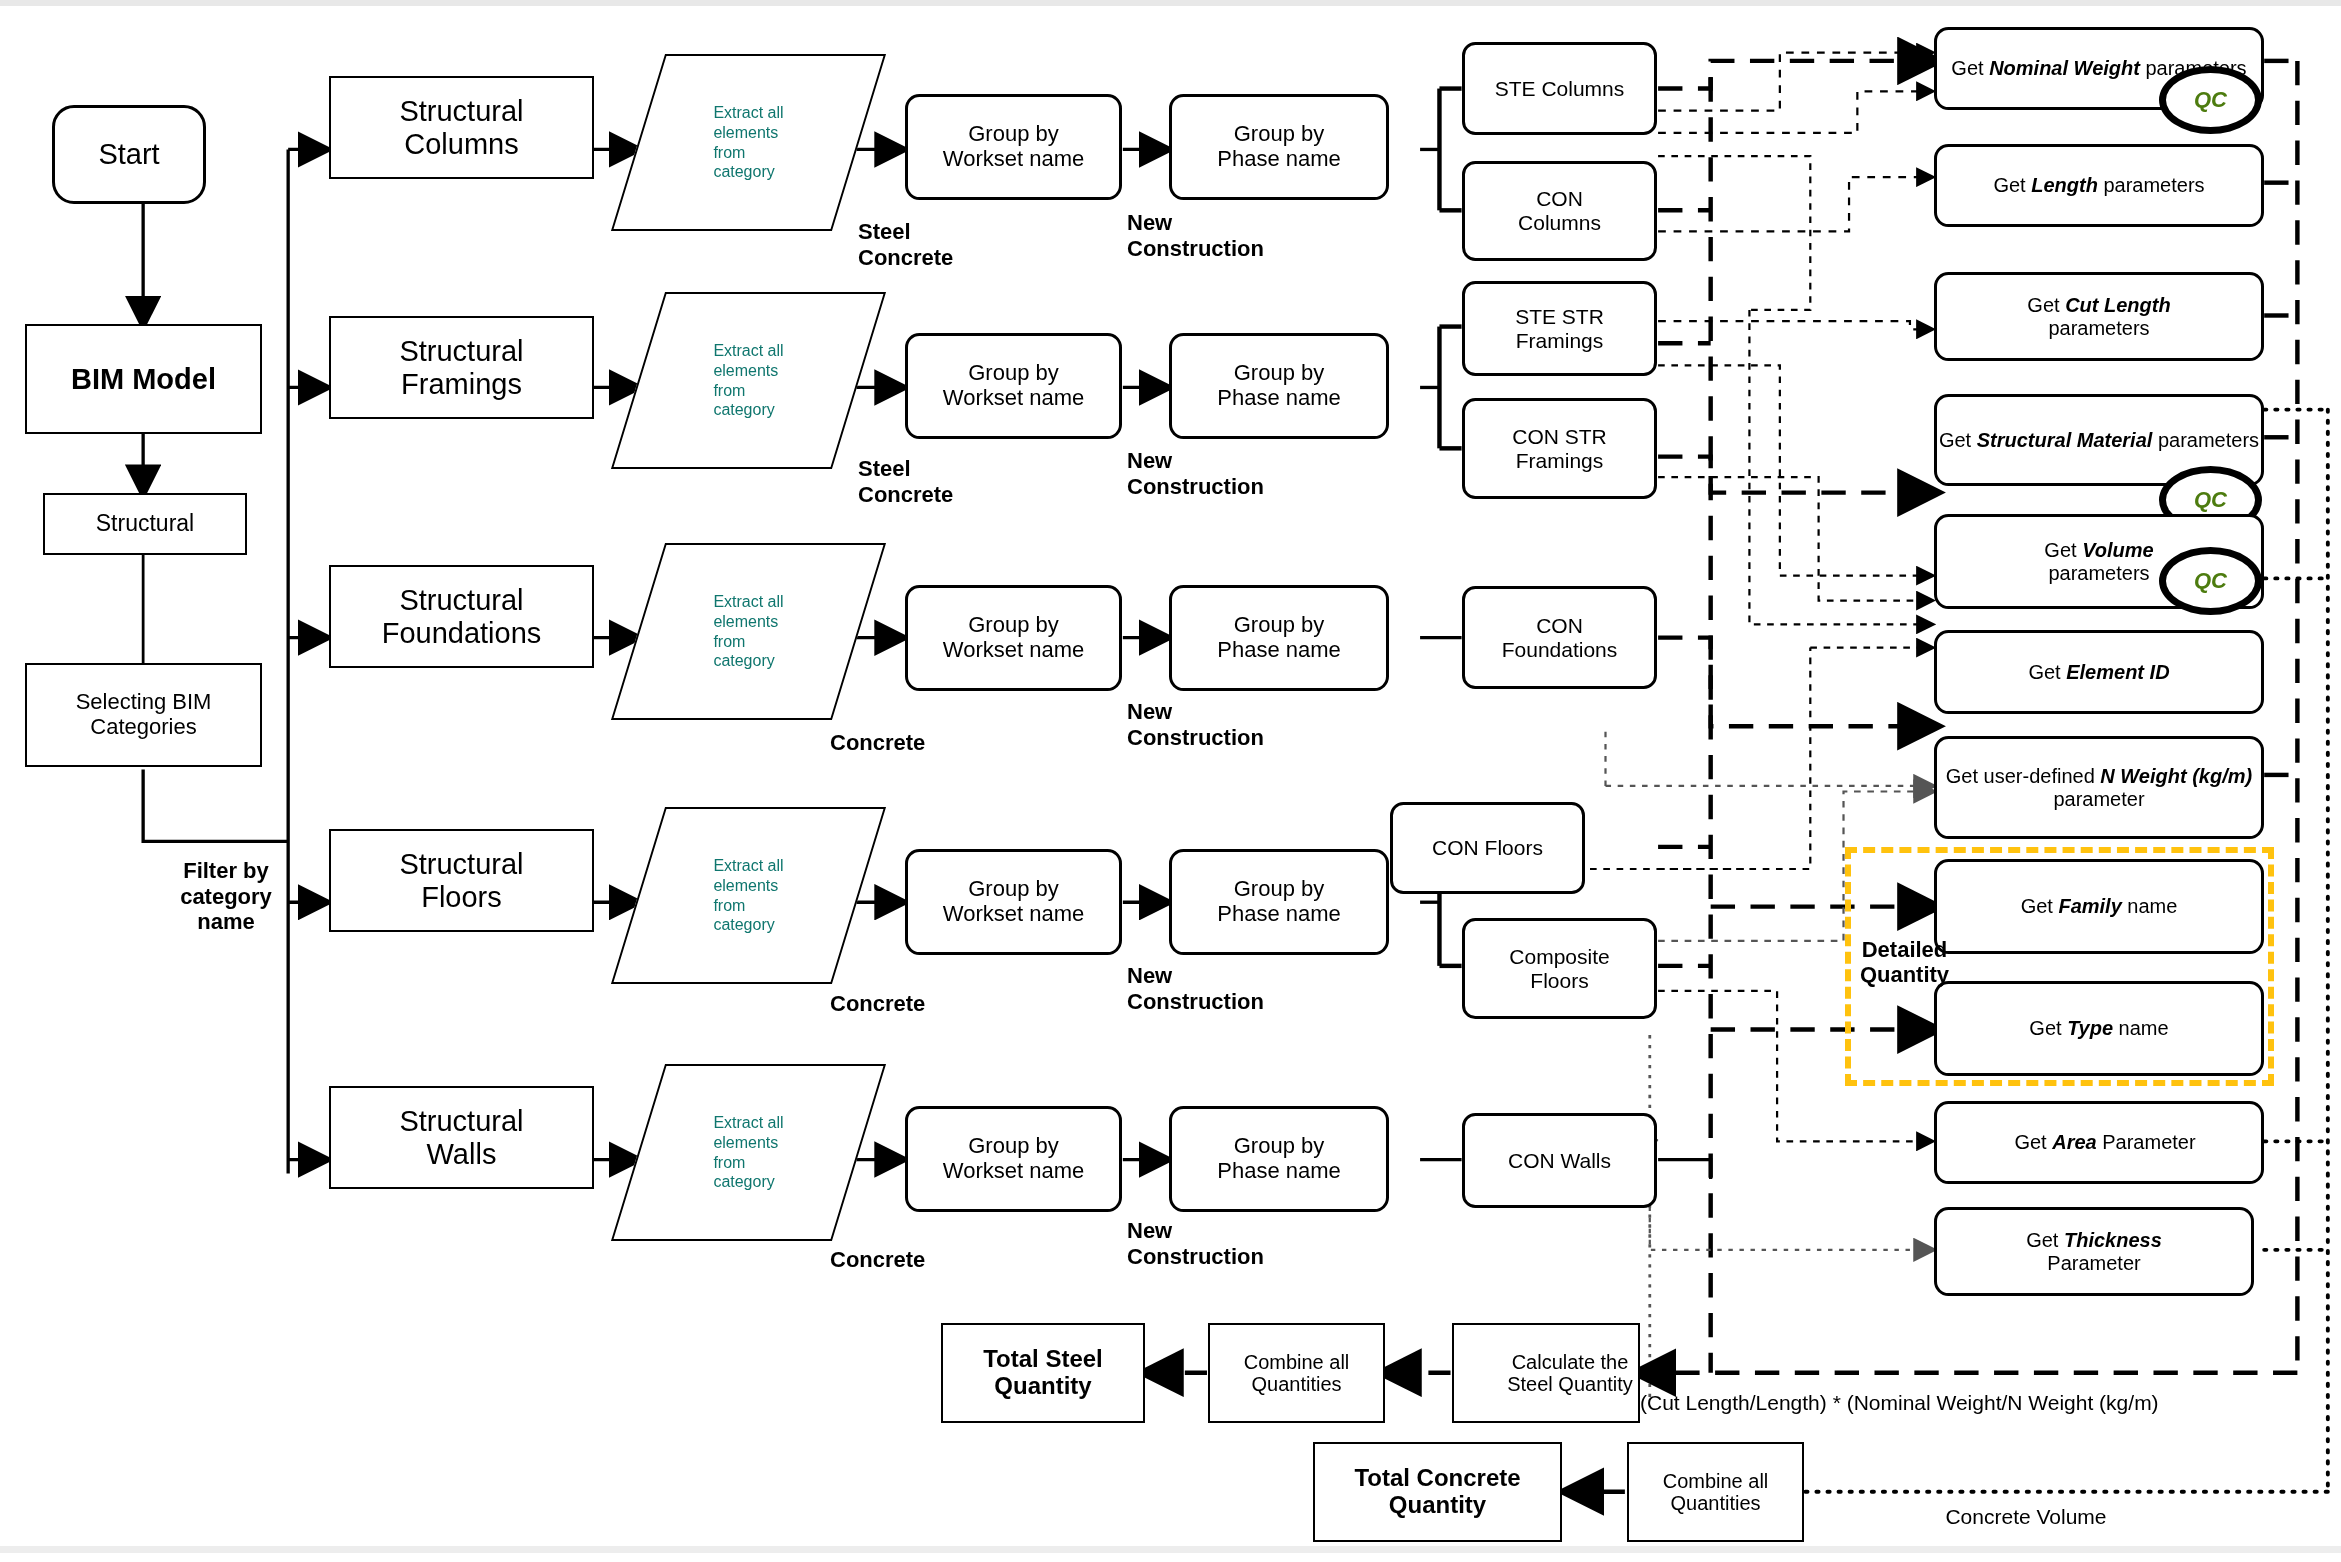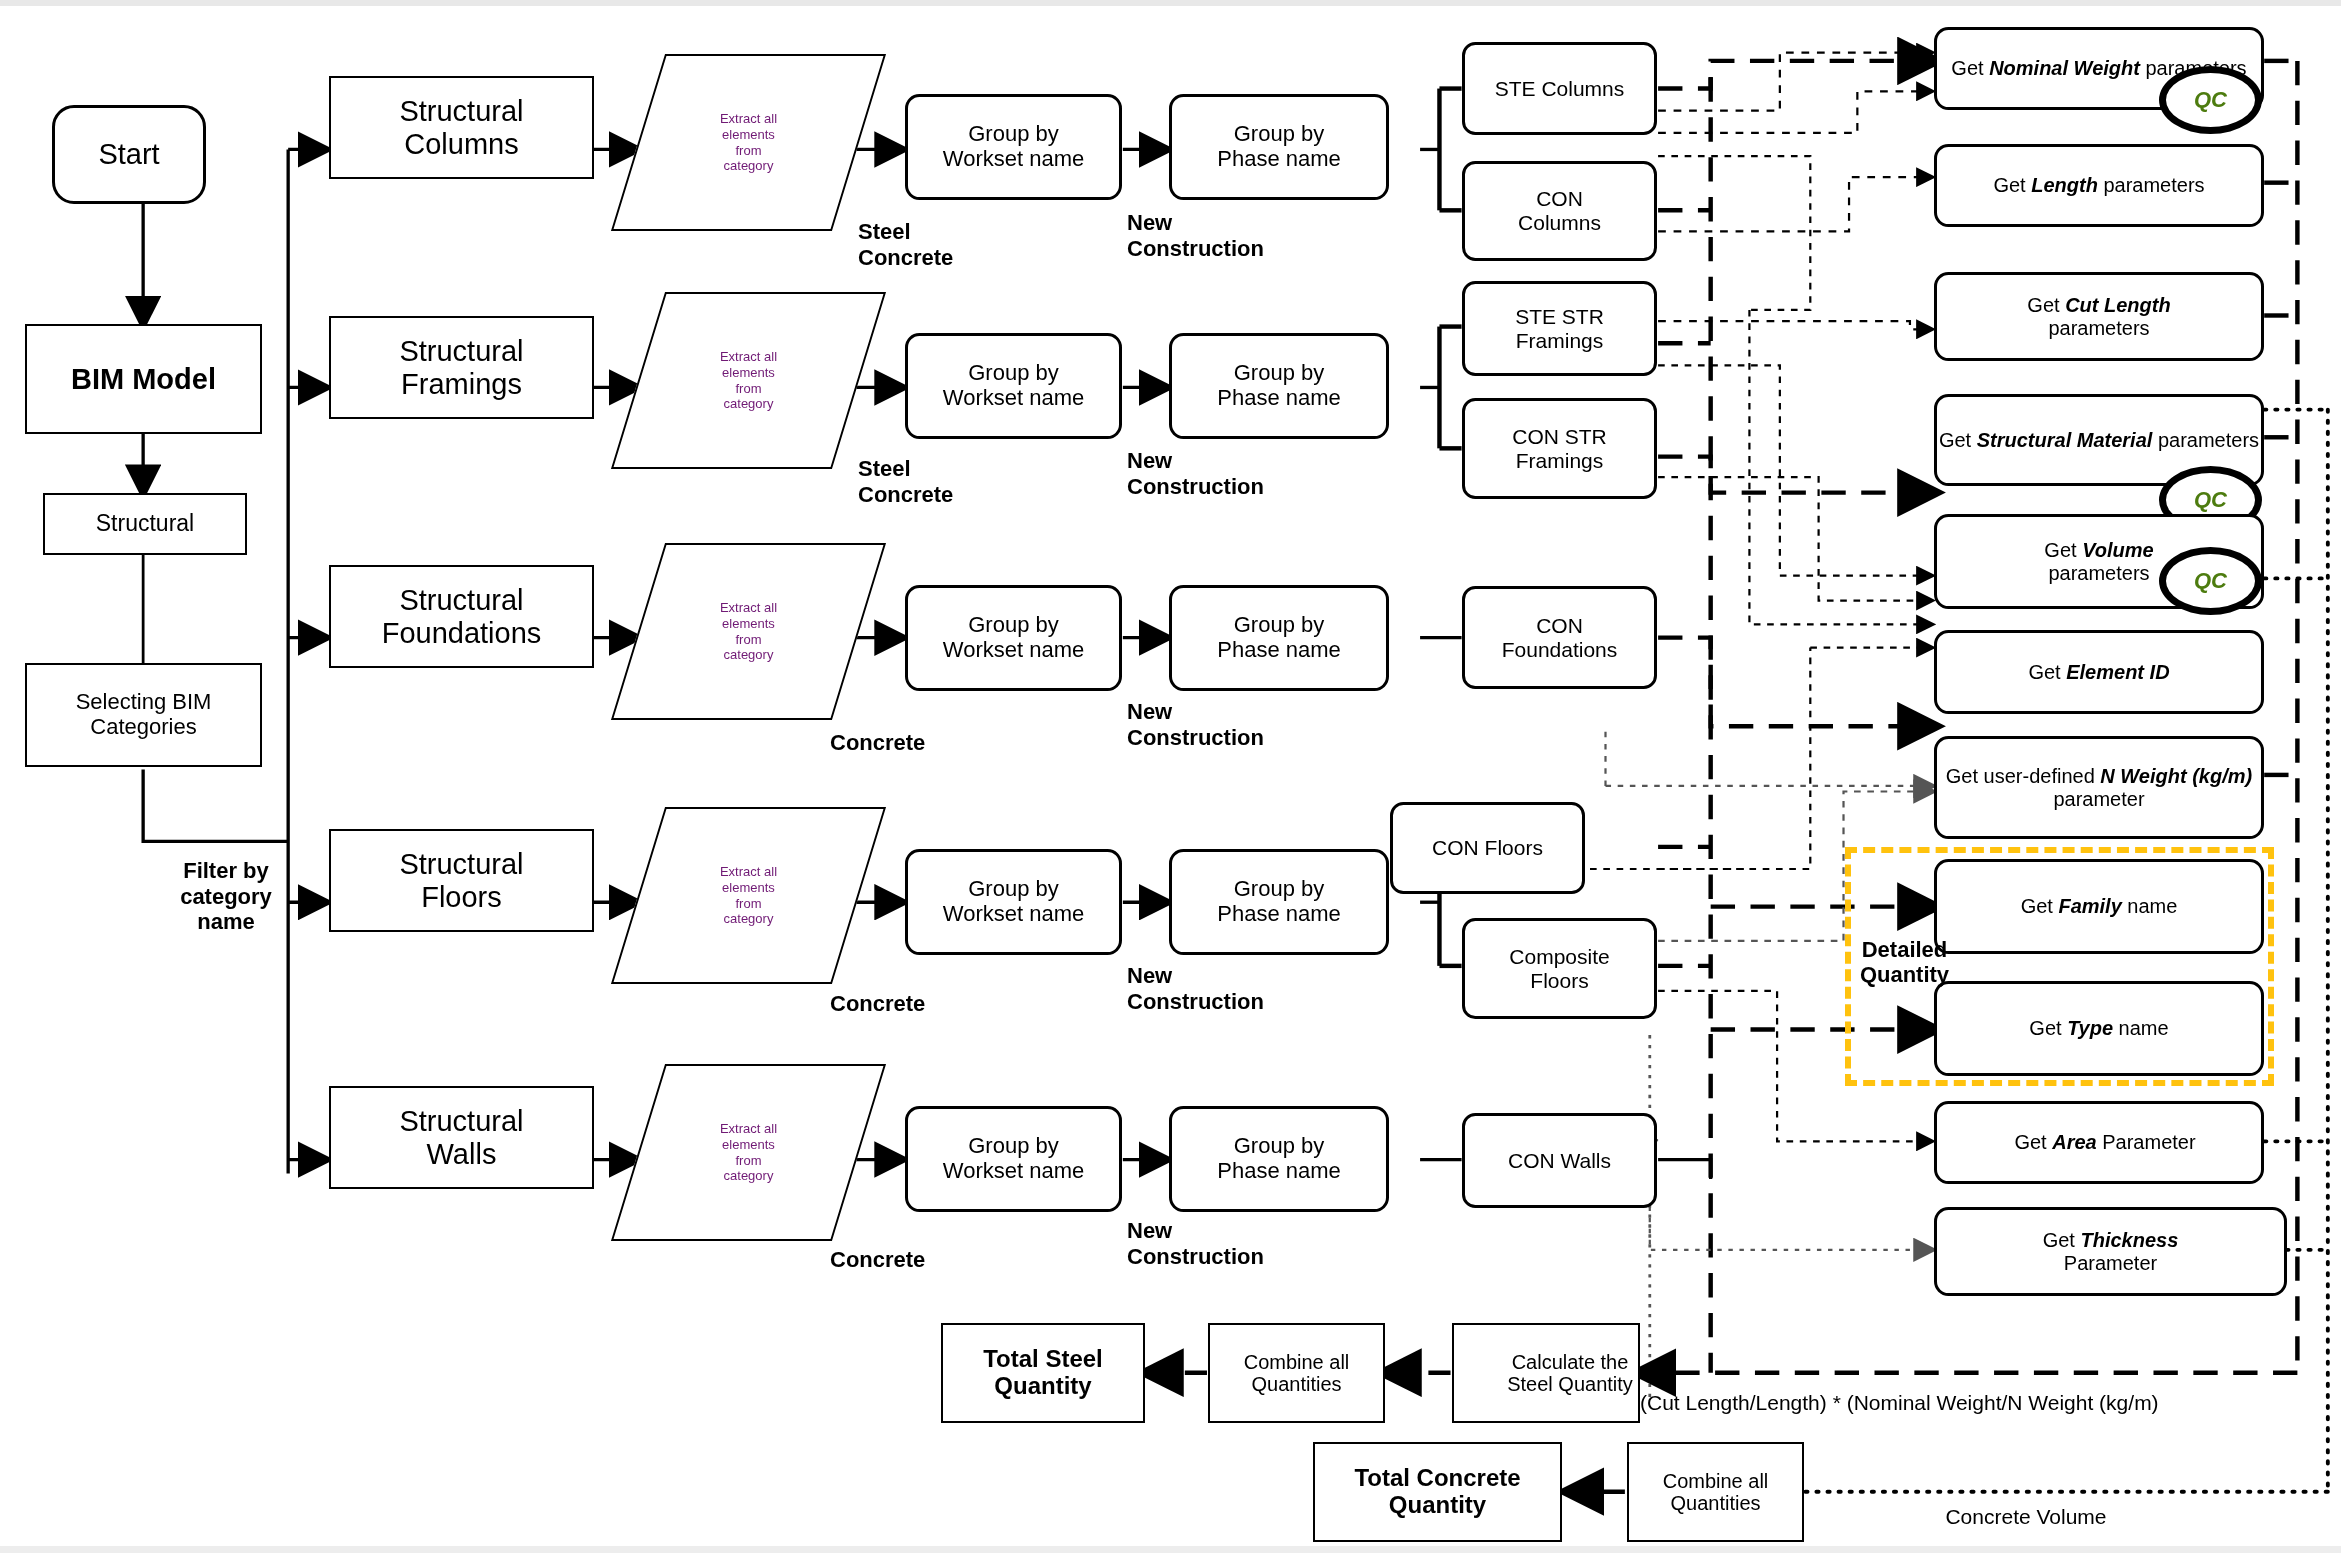--- a/index.html
+++ b/index.html
@@ -19,21 +19,21 @@
   .f36{font-size:20px;}
   .f38{font-size:21px;}
   .f40{font-size:22px;}
   .f42{font-size:23px;}
   .f52{font-size:29px;}
   .b{font-weight:bold;}
 
   .para{position:absolute;}
   .para .skewbox{position:absolute;inset:0;border:2.8px solid #000;transform:skewX(-17deg);background:#fff;}
   .para .ptxt{position:absolute;inset:0;display:flex;align-items:center;justify-content:center;
-               text-align:center;font-size:13px;line-height:1.22;color:#701a75;}
+               font-size:16px;line-height:1.22;color:#0f766e;}
 
   .lbl{position:absolute;font-weight:bold;color:#000;line-height:1.16;text-align:left;}
   .lblc{position:absolute;color:#000;line-height:1.16;text-align:center;}
 
   .qc{position:absolute;border:7.2px solid #000;border-radius:50%;background:#fff;
       display:flex;align-items:center;justify-content:center;
       font-weight:bold;font-size:22px;font-style:italic;color:#4d7c0f;}
 
   .dq-box{position:absolute;border:6px dashed #FFC20E;box-sizing:border-box;background:transparent;}
   .dq-label{position:absolute;font-weight:bold;font-size:22px;color:#000;line-height:1.14;text-align:center;}
@@ -342,21 +342,21 @@
   </div>
 
   <div class="node rnd f36" style="left:1934px;top:981px;width:330px;height:95px;">
     <span><span>Get </span><em class="i">Type</em><span> name</span></span>
   </div>
 
   <div class="node rnd f36" style="left:1934px;top:1101px;width:330px;height:83px;padding-left:12px;">
     <span><span>Get </span><em class="i">Area</em><span> Parameter</span></span>
   </div>
 
-  <div class="node rnd f36" style="left:1934px;top:1207px;width:353px;height:89px;">
+  <div class="node rnd f36" style="left:1934px;top:1207px;width:320px;height:89px;">
     <span><span>Get </span><em class="i">Thickness</em><br><span> Parameter</span></span>
   </div>
 
   <div class="dq-box" style="left:1845px;top:847px;width:429px;height:239px;"></div>
   <div class="dq-label" style="left:1849px;top:937px;width:111px;white-space:pre-line;">Detailed
 Quantity</div>
 
   <div class="node rect f44 b" style="left:941px;top:1323px;width:204px;height:100px;white-space:pre-line;font-size:24px;">Total Steel
 Quantity</div>
   <div class="node rect f36" style="left:1208px;top:1323px;width:177px;height:100px;white-space:pre-line;">Combine all

